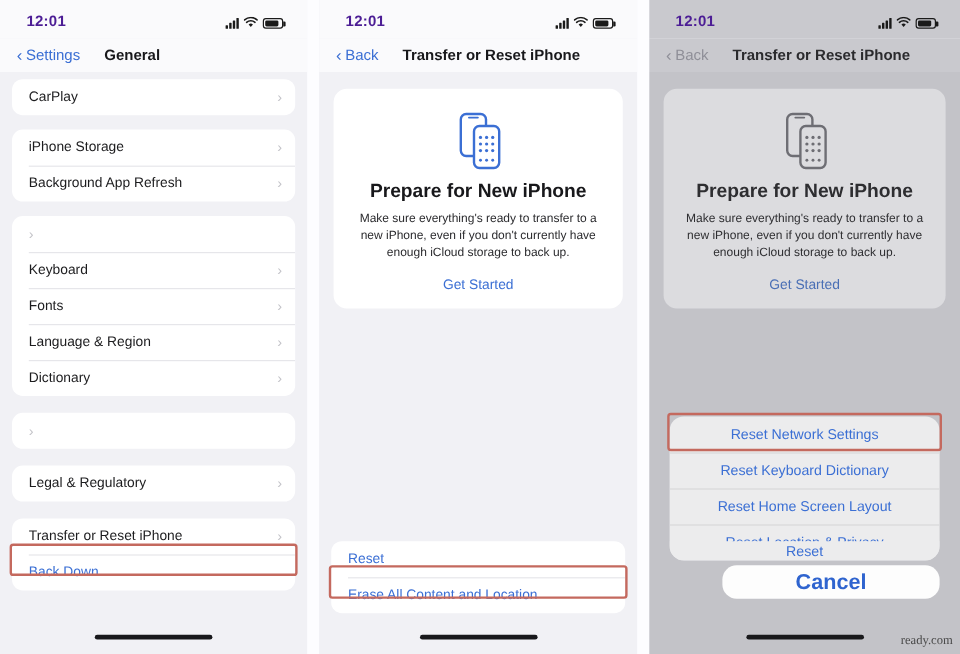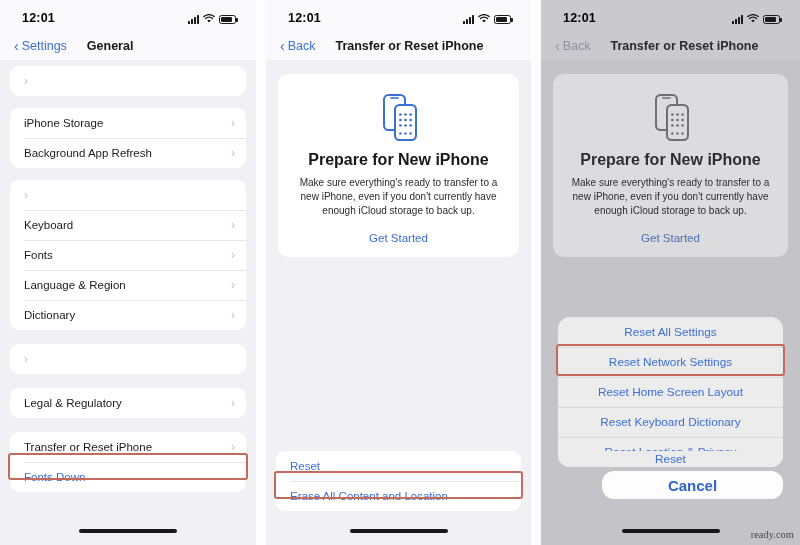--- a/index.html
+++ b/index.html
@@ -19,21 +19,21 @@
 
   .panel-inner { position:absolute; inset:0; }
 
   
   .statusbar {
     height:32px; display:flex; align-items:center;
     justify-content:space-between;
     padding:4px 20px 0 22px;
     background:#fafafc;
   }
-  .clock { font-size:12.5px; font-weight:600; color:#000000; letter-spacing:.2px; }
+  .clock { font-size:12.5px; font-weight:600; color:#4c1d95; letter-spacing:.2px; }
   .st-icons { display:flex; align-items:flex-end; gap:4px; height:12px; }
   .bars { display:flex; align-items:flex-end; gap:1px; height:10px; }
   .bars i { display:block; width:2px; background:#1a1a1a; border-radius:.5px; }
   .bars i:nth-child(1){height:3.5px}
   .bars i:nth-child(2){height:5.5px}
   .bars i:nth-child(3){height:7.5px}
   .bars i:nth-child(4){height:9.5px}
   .wifi { width:12px; height:10px; position:relative; }
   .wifi svg { display:block; }
   .batt { width:17px; height:9.5px; border:1.2px solid #1a1a1a; border-radius:2.5px; position:relative; }
@@ -100,21 +100,21 @@
   .sheet-item {
     height:30px; display:flex; align-items:center; justify-content:center;
     font-size:11.8px; color:#3b6fd4; position:relative; cursor:pointer;
   }
   .sheet-item + .sheet-item::before {
     content:""; position:absolute; left:0; right:0; top:0; height:1px; background:#d8d8da;
   }
   .sheet-cancel {
     margin-top:4px; background:#fdfdfd; border-radius:12px;
     height:28px; display:flex; align-items:center; justify-content:center;
-    font-size:15px; font-weight:700; color:#2f64cf; cursor:pointer;margin-left:44px;
+    font-size:18px; font-weight:700; color:#2f64cf; cursor:pointer;margin-left:44px;
   }
   .sheet-hidden {
     position:absolute; left:0; right:0; bottom:0; height:16px;
     background:#ececed; display:flex; align-items:center; justify-content:center;
     font-size:11.8px; color:#3b6fd4; overflow:hidden;
   }
 
   .watermark {
     position:absolute; right:6px; bottom:5px; z-index:20;
     font-size:10.5px; color:#4a4a4a; font-family:"Liberation Serif", serif;
@@ -156,20 +156,21 @@
           <span>Settings</span>
         </span>
         <span class="nav-title">General</span>
       </div>
 
       <div class="content">
         <div style="height:6px"></div>
 
         <div class="group">
           <div class="row">
+            <span class="row-label">CarPlay</span>
             <span class="chevron">›</span>
           </div>
         </div>
         <div class="gap-md"></div>
 
         <div class="group">
           <div class="row">
             <span class="row-label">iPhone Storage</span>
             <span class="chevron">›</span>
           </div>
@@ -217,21 +218,21 @@
           </div>
         </div>
         <div class="gap-lg"></div>
 
         <div class="group" style="position:relative">
           <div class="row">
             <span class="row-label">Transfer or Reset iPhone</span>
             <span class="chevron">›</span>
           </div>
           <div class="row">
-            <span class="row-label blue">Fonts Down</span>
+            <span class="row-label blue">Back Down</span>
           </div>
         </div>
       </div>
 
       <div class="hl" style="left:8px; right:8px; top:453px; height:27px;"></div>
 
       <div class="home-ind"></div>
     </div>
   </div>
 
@@ -371,24 +372,23 @@
             </svg>
           </div>
           <div class="prep-title">Prepare for New iPhone</div>
           <div class="prep-desc">Make sure everything's ready to transfer to a new iPhone, even if you don't currently have enough iCloud storage to back up.</div>
           <div class="prep-link">Get Started</div>
         </div>
       </div>
 
       <div class="sheet">
         <div class="sheet-card" style="position:relative">
-          <div class="sheet-item">Reset All Settings</div>
           <div class="sheet-item">Reset Network Settings</div>
+          <div class="sheet-item">Reset Keyboard Dictionary</div>
           <div class="sheet-item">Reset Home Screen Layout</div>
-          <div class="sheet-item">Reset Keyboard Dictionary</div>
           <div class="sheet-item">Reset Location &amp; Privacy</div>
           <div class="sheet-hidden">Reset</div>
         </div>
         <div class="sheet-cancel">Cancel</div>
       </div>
 
       <div class="hl" style="left:15px; right:15px; top:344px; height:32px; z-index:9;"></div>
 
       <div class="home-ind" style="z-index:10"></div>
     </div>

